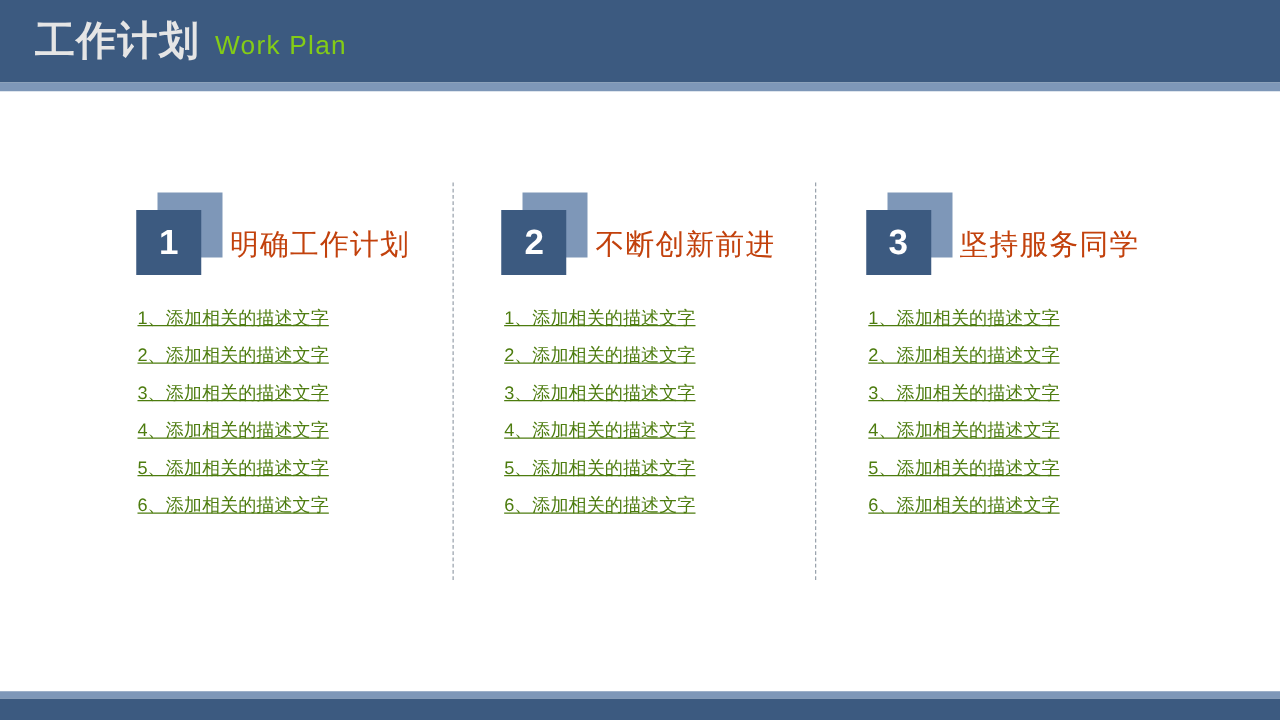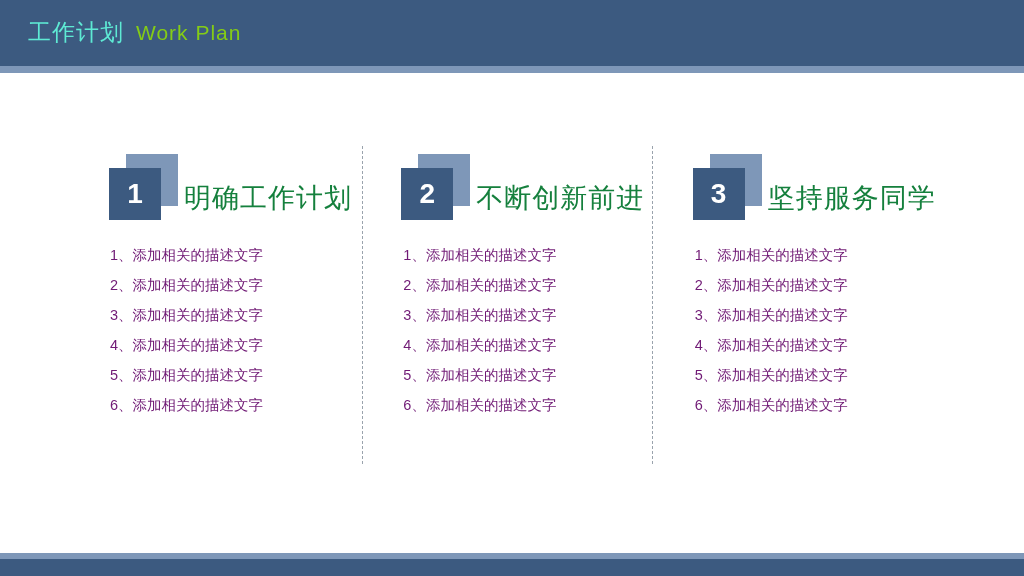--- a/index.html
+++ b/index.html
@@ -38,25 +38,25 @@
   }
   .header-title-wrap {
     position: absolute;
     left: 28px;
     top: 13px;
     display: flex;
     align-items: baseline;
     gap: 12px;
   }
   .title-cn {
-    color: #5eead4;
-    font-size: 23px;
+    color: #e5e5e5;
+    font-size: 32px;
     line-height: 38px;
     letter-spacing: 1px;
-    font-weight: 400;
+    font-weight: 700;
   }
   .title-en {
     color: #84cc16;
     font-size: 21px;
     line-height: 30px;
     letter-spacing: 1px;
     font-weight: 400;
   }
   
   .footer-accent {
@@ -123,36 +123,37 @@
     font-size: 28px;
     font-weight: bold;
     display: flex;
     align-items: center;
     justify-content: center;
   }
   .col-title {
     position: absolute;
     left: 80px;
     top: 40px;
-    font-size: 27px;
-    color: #15803d;
+    font-size: 23px;
+    color: #c2410c;
     letter-spacing: 1px;
     white-space: nowrap;
   }
   .col-list {
     margin: 0;
     padding: 0;
     list-style: none;
     margin-top: 20px;
   }
   .col-list li {
     font-size: 14.5px;
-    color: #701a75;
+    color: #4d7c0f;
     line-height: 30px;
     white-space: nowrap;
+    text-decoration: underline;
   }
 
   
   .column.c1 .col-head { margin-left: 104px; }
   .column.c1 .col-list { margin-left: 110px; }
 
   .column.c2 .col-head { margin-left: 55px; }
   .column.c2 .col-list { margin-left: 62px; }
 
   .column.c3 .col-head { margin-left: 5px; }

